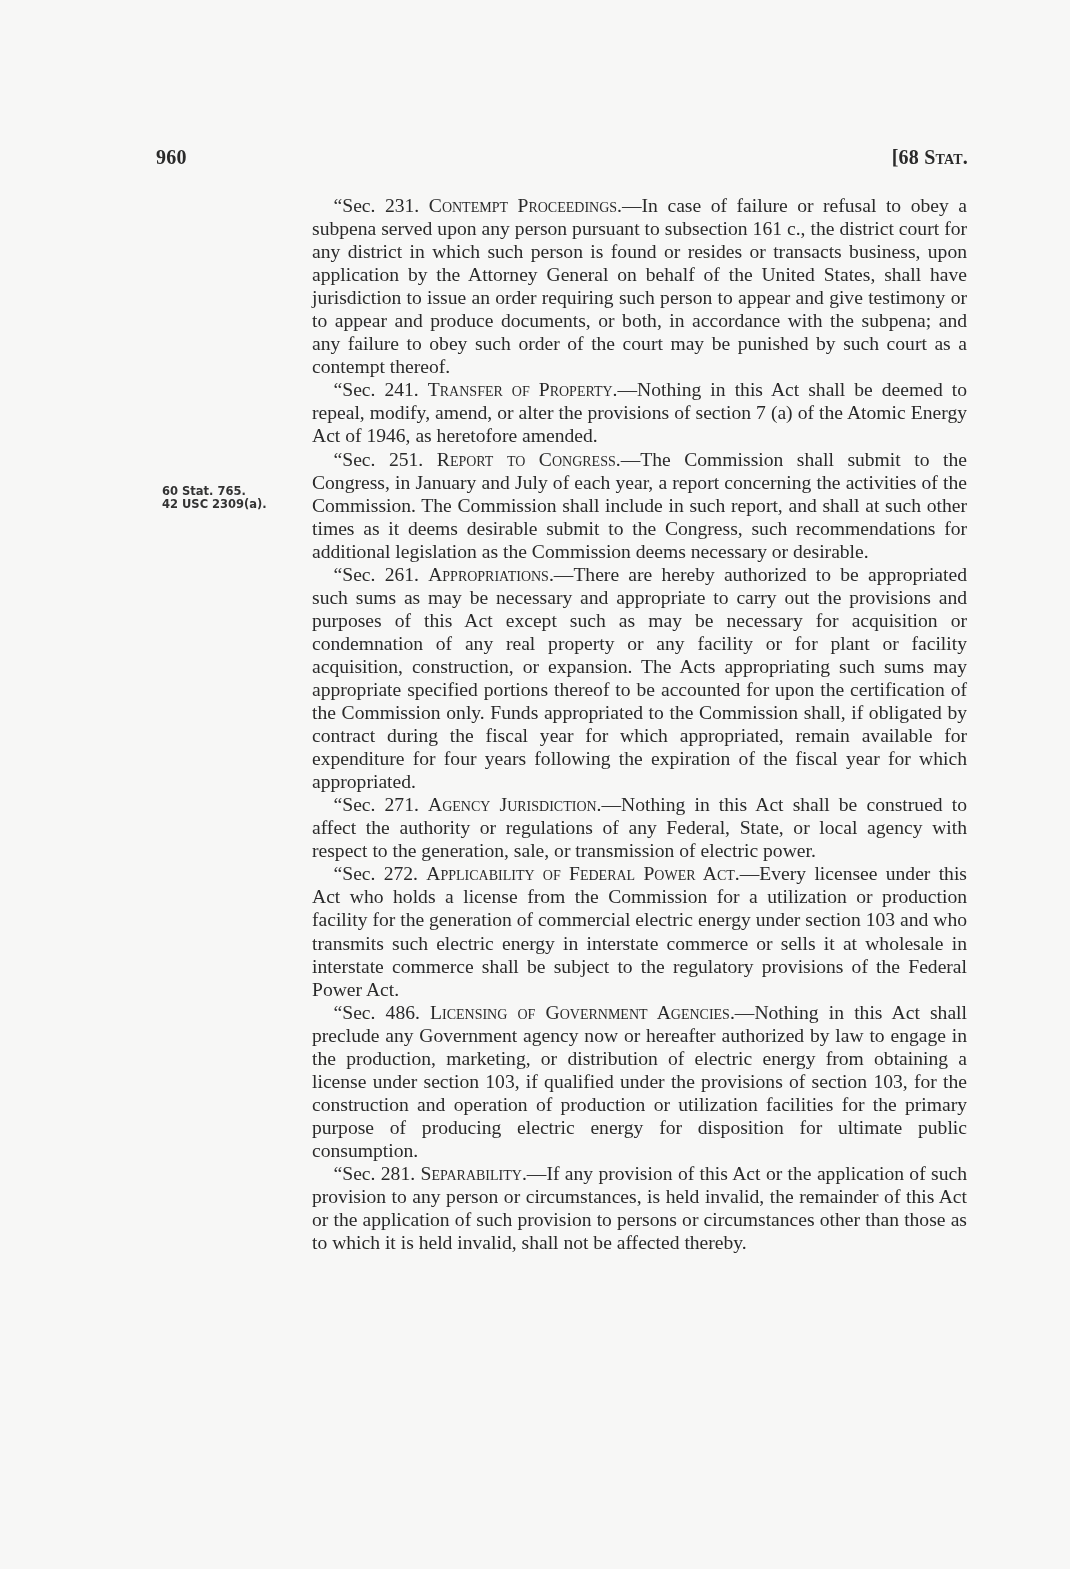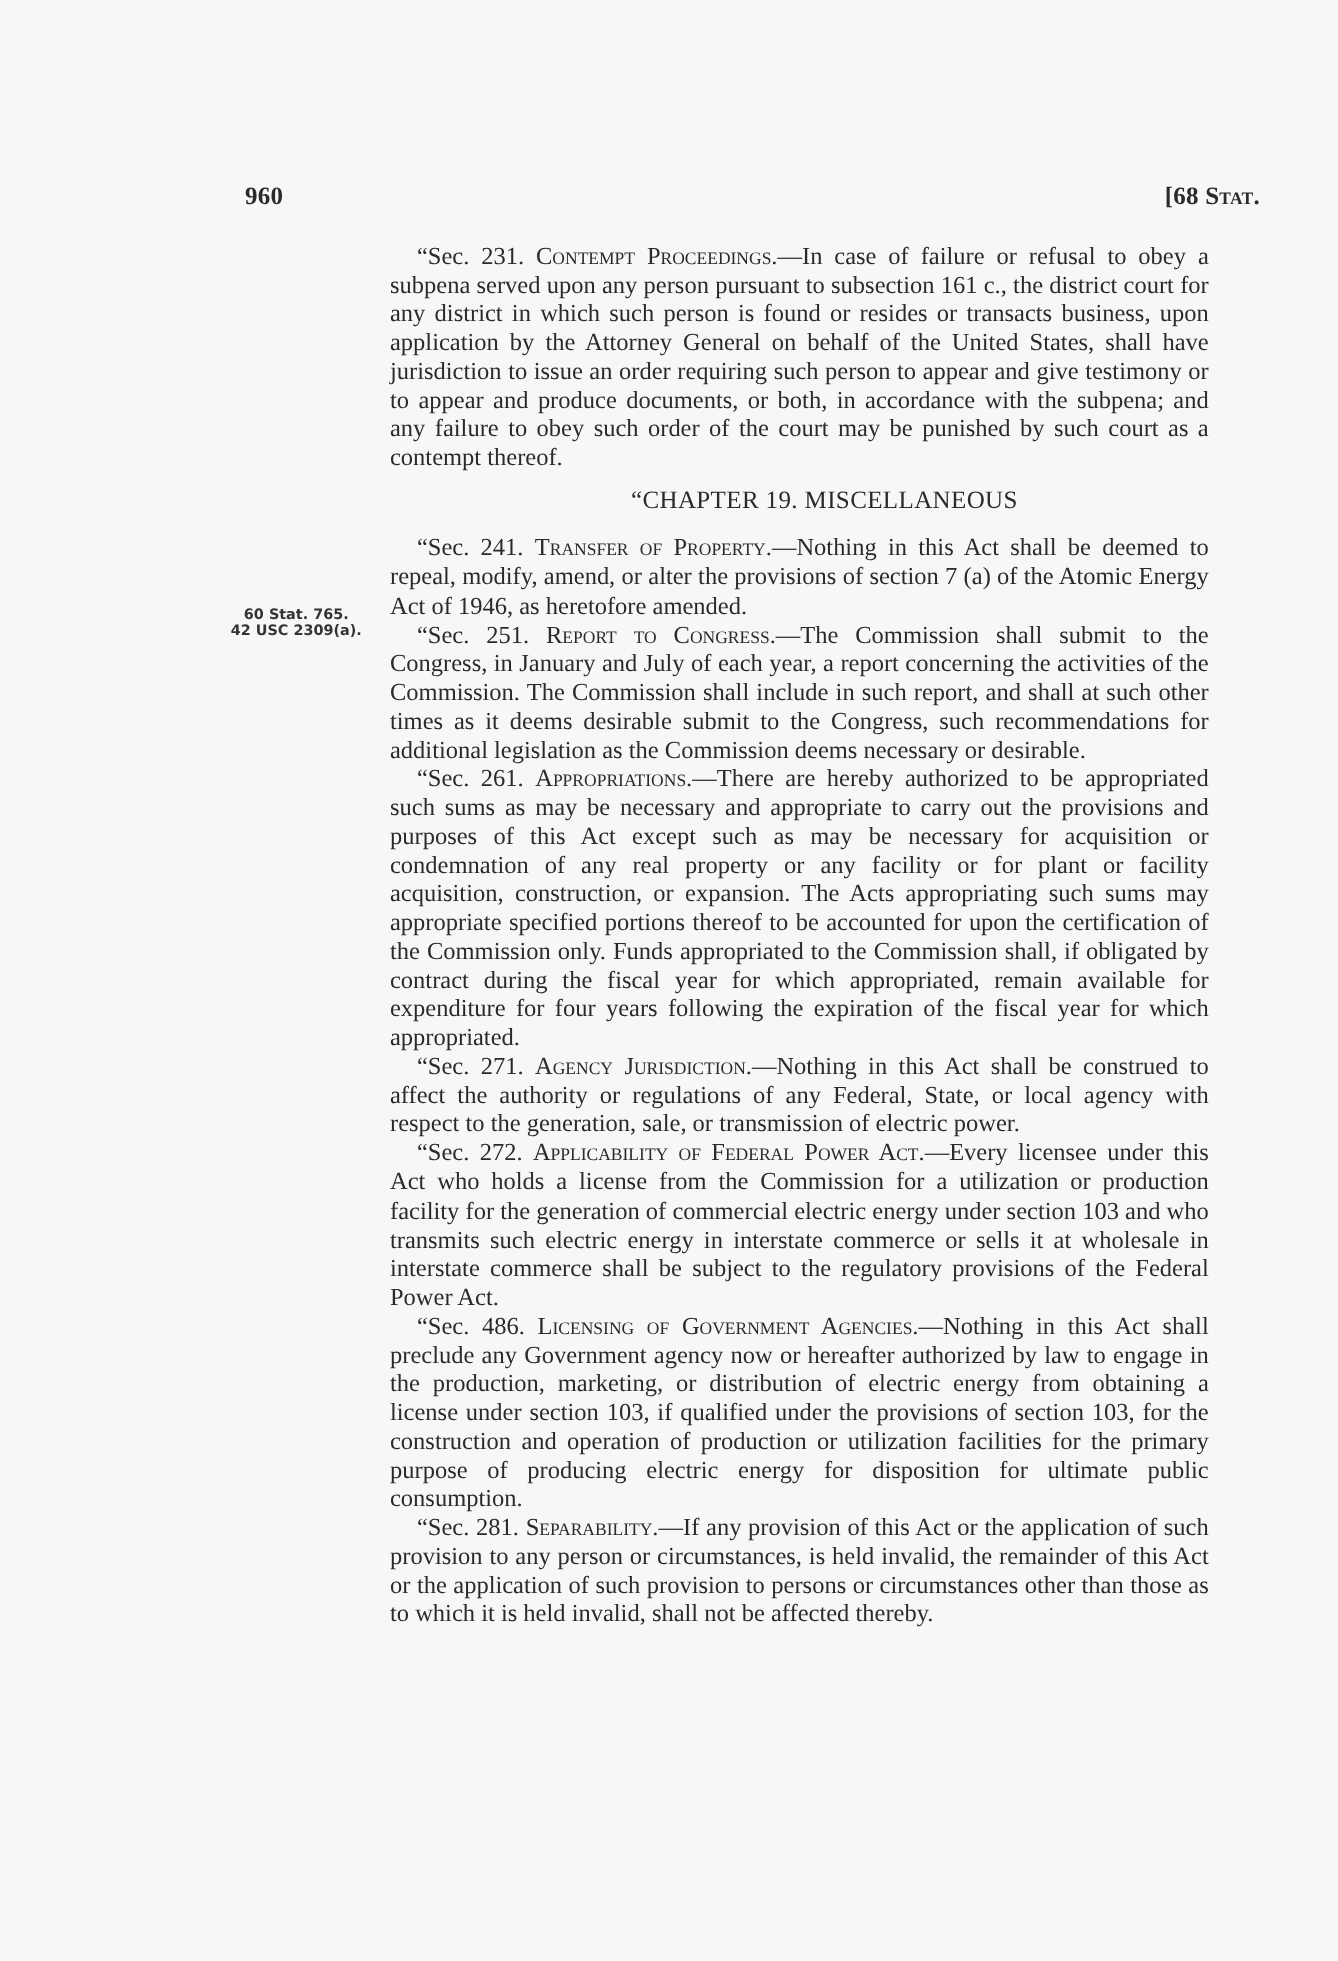--- a/index.html
+++ b/index.html
@@ -7,21 +7,21 @@
     width: 1070px; height: 1569px;
     background: #f7f7f6;
     position: relative;
     overflow: hidden;
     font-family: "DejaVu Serif", "Liberation Serif", serif;
     color: #2a2a2a;
   }
   .running-head {
     position: absolute; top: 146px; left: 156px; width: 812px; height: 30px;
     font-family: "Liberation Serif", serif;
-    font-size: 20px; font-weight: bold; letter-spacing: 0.2px; margin-left: 40px;
+    font-size: 20px; font-weight: bold; letter-spacing: 0.2px;
   }
   .page-num { position: absolute; left: 0; top: 0; }
   .law-title { position: absolute; left: 155px; top: 0; }
   .stat-ref { position: absolute; right: 0; top: 0; }
   .sc { font-variant: small-caps; }
   .body-text {
     position: absolute; left: 312px; top: 194px; width: 655px;
     font-family: "Liberation Serif", serif;
     font-size: 19.6px; line-height: 23.05px;
     text-align: justify;
@@ -33,21 +33,20 @@
     font-size: 20px;
     letter-spacing: 0.3px;
     padding-left: 40px;
   }
   .sec-head { font-variant: small-caps; }
   .margin-note {
     position: absolute; left: 162px; top: 485px; width: 150px;
     font-family: "DejaVu Sans", sans-serif;
     font-size: 11.5px; line-height: 13px; font-weight: bold;
     color: #333;
-    text-align: center;
   }
 </style>
 </head>
 <body>
 
 <div class="running-head">
   <span class="page-num">960</span>
   <span class="stat-ref sc">[68 Stat.</span>
 </div>
 
@@ -55,21 +54,20 @@
   <div>60 Stat. 765.</div>
   <div>42 USC 2309(a).</div>
 </div>
 
 <div class="body-text">
   <p class="para">
     <span>“Sec. 231.</span>
     <span class="sec-head">Contempt Proceedings.</span><span>—In case of failure or refusal to obey a subpena served upon any person pursuant to subsection 161 c., the district court for any district in which such person is found or resides or transacts business, upon application by the Attorney General on behalf of the United States, shall have jurisdiction to issue an order requiring such person to appear and give testimony or to appear and produce documents, or both, in accordance with the subpena; and any failure to obey such order of the court may be punished by such court as a contempt thereof.</span>
   </p>
 
-  <div class="chapter">“CHAPTER 19. MISCELLANEOUS</div>
 
   <p class="para">
     <span>“Sec. 241.</span>
     <span class="sec-head">Transfer of Property.</span><span>—Nothing in this Act shall be deemed to repeal, modify, amend, or alter the provisions of section 7 (a) of the Atomic Energy Act of 1946, as heretofore amended.</span>
   </p>
   <p class="para">
     <span>“Sec. 251.</span>
     <span class="sec-head">Report to Congress.</span><span>—The Commission shall submit to the Congress, in January and July of each year, a report concerning the activities of the Commission. The Commission shall include in such report, and shall at such other times as it deems desirable submit to the Congress, such recommendations for additional legislation as the Commission deems necessary or desirable.</span>
   </p>
   <p class="para">

